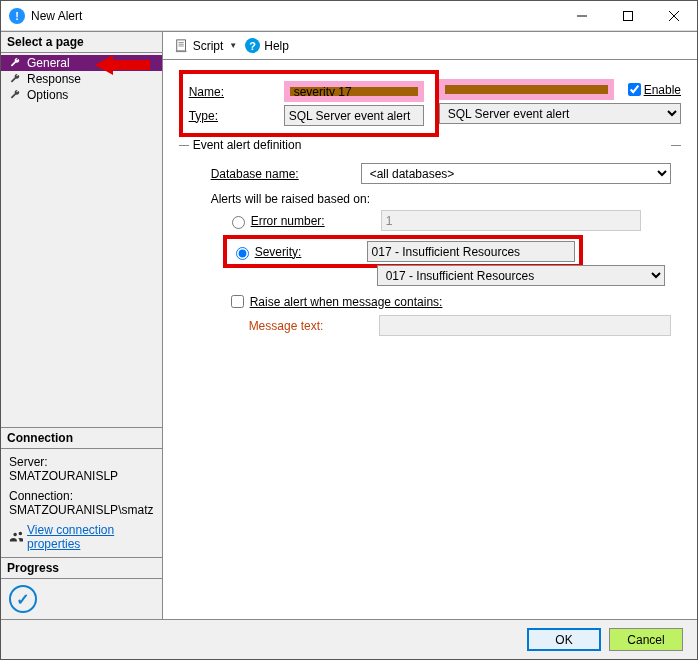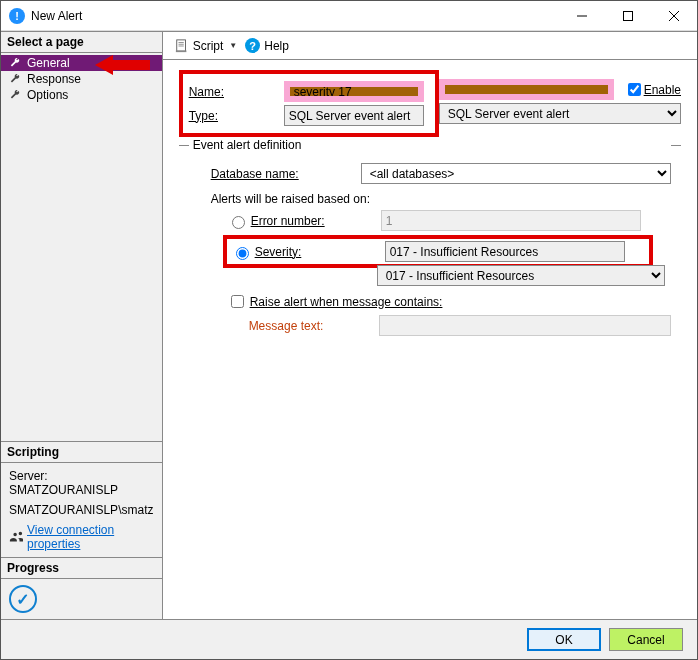--- a/index.html
+++ b/index.html
@@ -180,21 +180,21 @@
   }
   .indent { margin-left: 16px; }
   .sub-label { width: 150px; display: inline-block; }
   .radio-row { display: flex; align-items: center; margin: 4px 0; }
   .radio-row input[type=radio] { margin-right: 6px; }
   .radio-label { width: 130px; text-decoration: underline; }
   .sev-group {
     border: 4px solid #e00000;
     padding: 2px 4px;
     display: flex; align-items: center;
-    width: 430px;
+    width: 360px;
   }
   .disabled-input {
     background: #f0f0f0;
     color: #888;
     border: 1px solid #ccc;
   }
   .msg-label { color: #c2410c; width: 130px; display: inline-block; margin-left: 22px; }
 
   
   .footer {
@@ -274,27 +274,28 @@
         <span>Options</span>
       </div>
       <svg class="red-arrow" viewBox="0 0 55 20">
         <polygon points="0,10 18,0 18,5 55,5 55,15 18,15 18,20" fill="#e00000"></polygon>
       </svg>
     </div>
 
     <div class="flex-spacer"></div>
 
     <div class="conn-section">
-      <div class="panel-header">Scripting</div>
+      <div class="panel-header">Connection</div>
       <div class="conn-body">
         <div class="conn-row">
           <div>Server:</div>
           <div>SMATZOURANISLP</div>
         </div>
         <div class="conn-row">
+          <div>Connection:</div>
           <div>SMATZOURANISLP\smatz</div>
         </div>
         <div class="conn-link">
           <span class="people-icon">
             <svg viewBox="0 0 16 16" width="14" height="14">
                 <path fill="currentColor" d="M5 5a2 2 0 1 1 4 0 2 2 0 0 1-4 0zm6-1a2 2 0 1 1 4 0 2 2 0 0 1-4 0zM1 12c0-2 2-3 4-3s4 1 4 3v1H1zm9-2c.7-.6 1.7-1 3-1 2 0 4 1 4 3v1h-5v-1c0-.8-.3-1.5-.8-2z"></path>
               </svg>
           </span>
           <span>View connection properties</span>
         </div>

